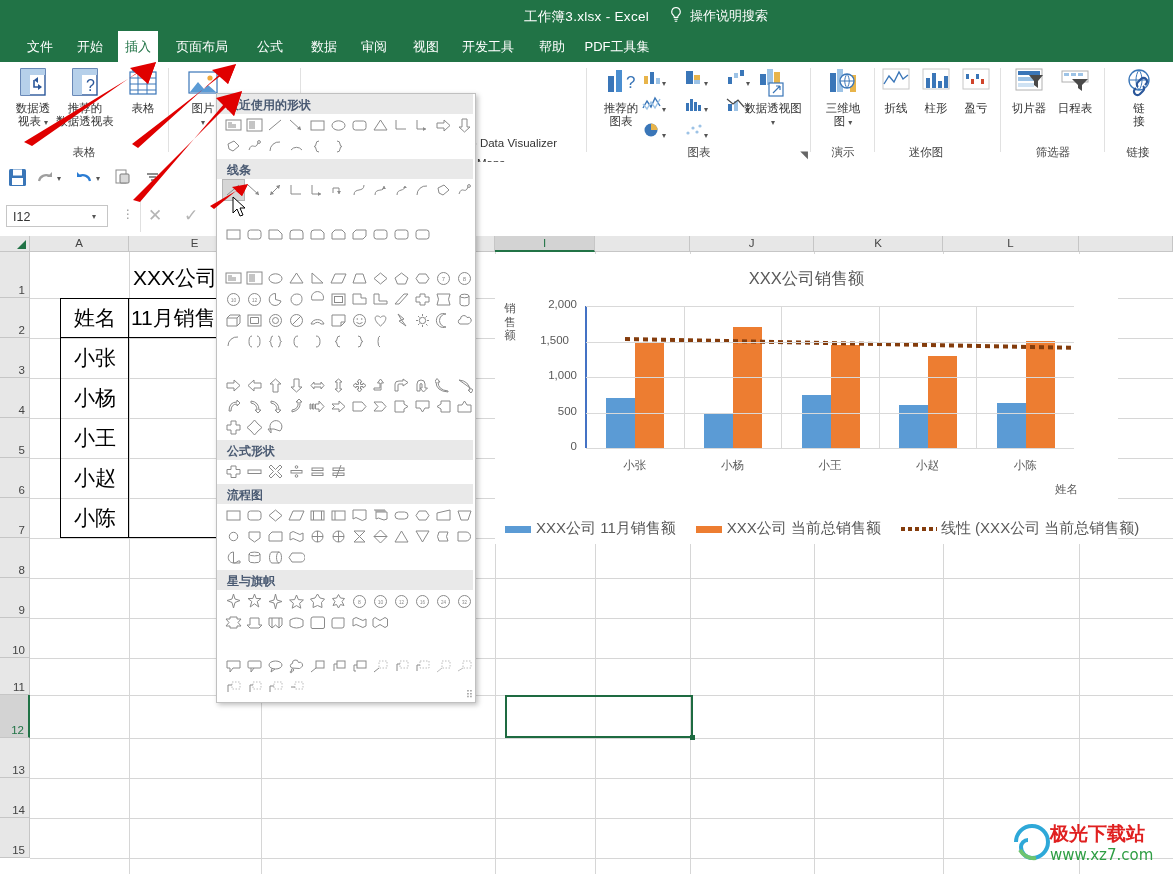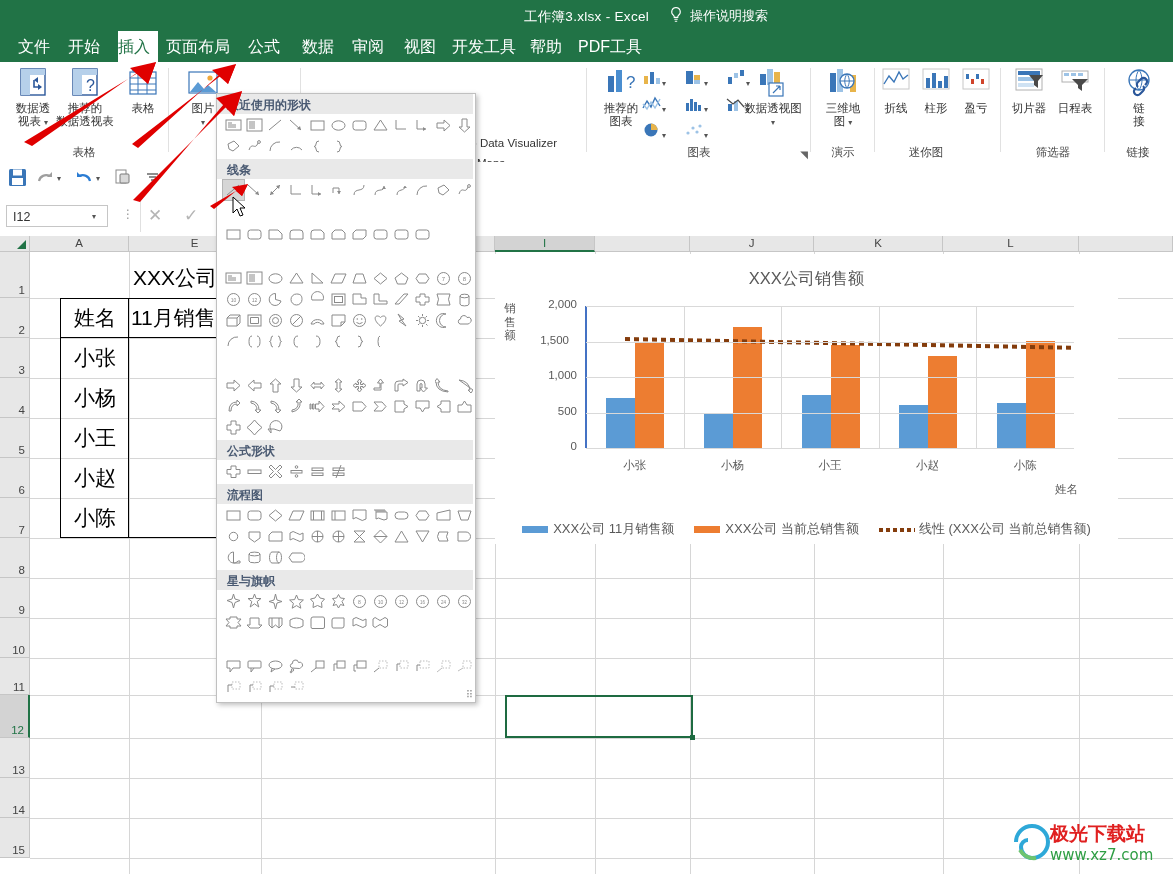--- a/index.html
+++ b/index.html
@@ -6,21 +6,21 @@
   body{
     width:1173px;height:874px;overflow:hidden;position:relative;
     font-family:"Liberation Sans","DejaVu Sans",sans-serif;
     background:#fff;font-size:13px;color:#333;
   }
   
   .titlebar{position:absolute;left:0;top:0;width:1173px;height:31px;background:#217346;}
   .title-text{position:absolute;left:0;top:8px;width:1173px;text-align:center;color:#fff;font-size:13.5px;letter-spacing:.3px;}
   
   .tabbar{position:absolute;left:0;top:31px;width:1173px;height:31px;background:#217346;}
-  .tab{position:absolute;top:0;height:31px;line-height:31px;color:#fff;font-size:16px;text-align:left;cursor:default;}
+  .tab{position:absolute;top:0;height:31px;line-height:31px;color:#fff;font-size:13px;text-align:center;cursor:default;}
   .tab.active{background:#fff;color:#217346;}
   .tellme{position:absolute;top:0;height:31px;line-height:31px;color:#fff;font-size:13px;}
   .bulb{position:absolute;top:6px;left:668px;width:16px;height:18px;}
   
   .ribbon{position:absolute;left:0;top:62px;width:1173px;height:100px;background:#fff;border-bottom:1px solid #d4d4d4;}
   .rgroup{position:absolute;top:0;height:100px;}
   .rgroup .glabel{position:absolute;bottom:2px;width:100%;text-align:center;font-size:11.5px;color:#444;}
   .rsep{position:absolute;top:6px;width:1px;height:84px;background:#e1e1e1;}
   .bigbtn{position:absolute;width:58px;top:4px;text-align:center;cursor:default;}
   .bigbtn .ico{height:34px;display:block;margin:0 auto 2px;}
@@ -60,21 +60,21 @@
   .yaxis-title{position:absolute;left:8px;top:48px;width:14px;font-size:11.5px;color:#595959;line-height:13.5px;letter-spacing:0;word-break:break-all;text-align:center;}
   .ytick{position:absolute;right:0;width:40px;text-align:right;font-size:11.5px;color:#595959;}
   .xtick{position:absolute;text-align:center;font-size:11.5px;color:#595959;}
   .xaxis-title{position:absolute;font-size:11.5px;color:#595959;}
   .gl{position:absolute;background:#d9d9d9;height:1px;}
   .glv{position:absolute;background:#d9d9d9;width:1px;}
   .yaxisline{position:absolute;width:1.5px;background:#4472c4;}
   .bar{position:absolute;}
   .bar.b1{background:#5b9bd5;}
   .bar.b2{background:#ed7d31;}
-  .legend{position:absolute;left:0;bottom:6px;width:100%;text-align:center;font-size:13px;color:#595959;white-space:nowrap;}
+  .legend{position:absolute;left:0;bottom:6px;width:100%;font-size:15px;color:#595959;white-space:nowrap;}
   .legend .li{display:inline-block;margin:0 10px;}
   .legend .sw{display:inline-block;width:26px;height:7px;vertical-align:middle;margin-right:5px;}
   .legend .swd{display:inline-block;width:36px;height:4px;vertical-align:middle;margin-right:4px;
     background:repeating-linear-gradient(to right,#843c0c 0,#843c0c 4px,transparent 4px,transparent 7px);}
   .trend{position:absolute;height:4px;
     background:repeating-linear-gradient(to right,#843c0c 0,#843c0c 5px,transparent 5px,transparent 9px);}
   
   .shapes{position:absolute;left:216px;top:93px;width:258px;height:608px;background:#fff;border:1px solid #c0c0c0;box-shadow:2px 2px 5px rgba(0,0,0,.25);overflow:hidden;}
   .sec{position:absolute;left:0;width:256px;height:20px;background:#e9e9e9;}
   .sec span{position:absolute;left:10px;top:3px;font-size:12px;color:#4a5a72;font-weight:bold;}

